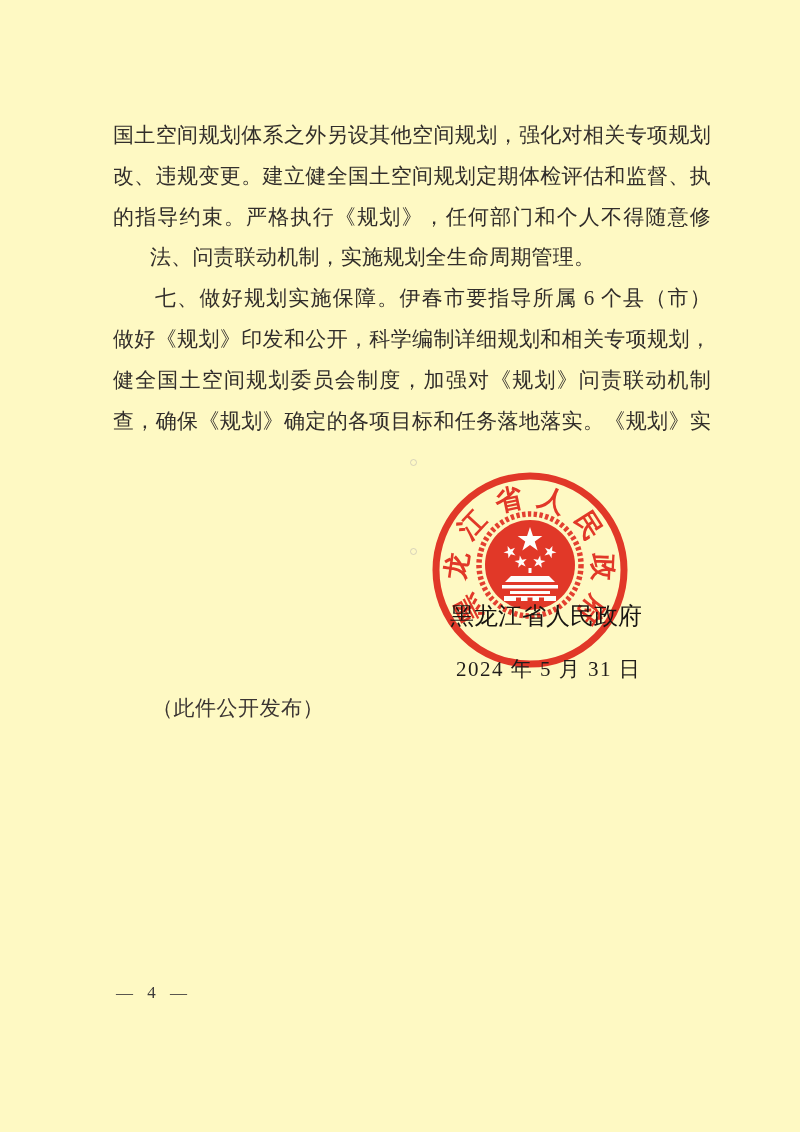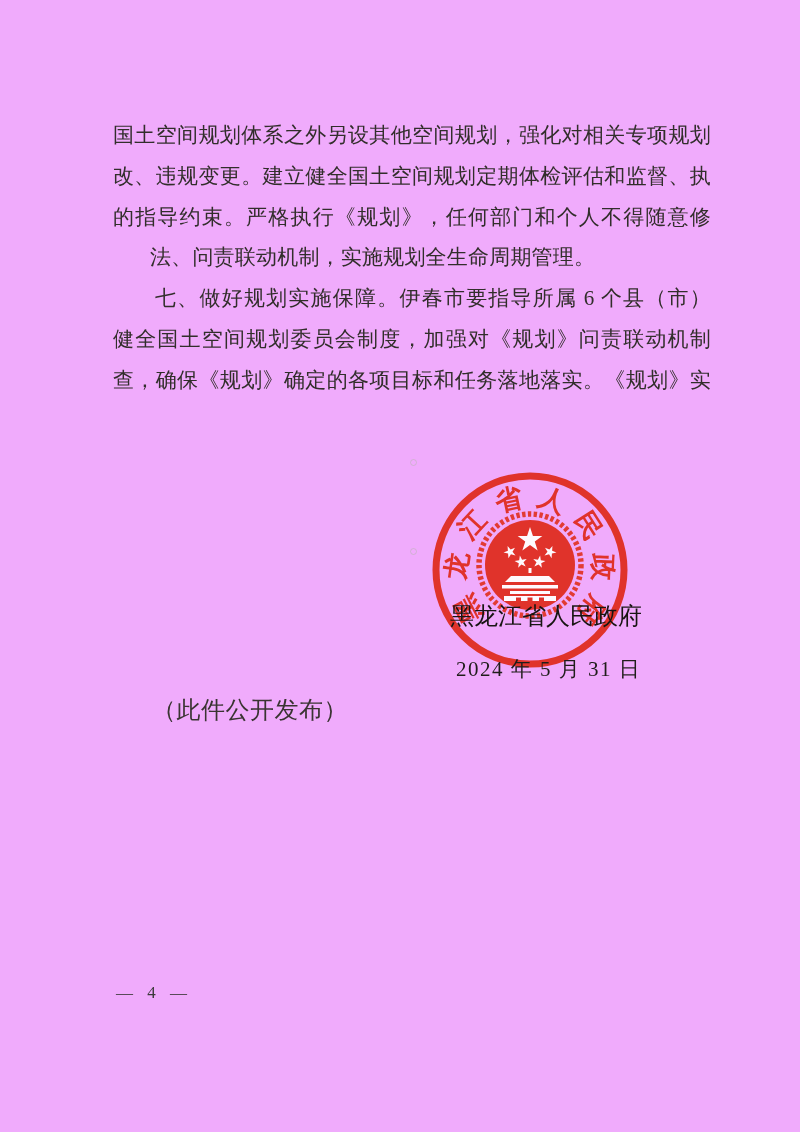--- a/index.html
+++ b/index.html
@@ -1,19 +1,19 @@
 <!DOCTYPE html>
 <html><head>
 <meta charset="utf-8">
 <style>
   html,body{margin:0;padding:0;background:#ffffff;}
   .page{
     position:relative;
     width:800px;height:1132px;
-    background:#f0abfc;
+    background:#fef9c3;
     overflow:hidden;
     font-family:"Liberation Serif","DejaVu Serif",serif;
   }
   
   .body-text{
     position:absolute;
     left:113px;top:115px;width:598px;
     font-size:21px;
     line-height:40.8px;
     color:#322e2b;
@@ -58,21 +58,21 @@
     left:456px;top:639px;width:180px;
     font-size:21px;
     color:#201d1a;
     letter-spacing:1.5px;
     white-space:nowrap;
     margin-top:16px;
   }
   .note{
     position:absolute;
     left:152px;top:694px;
-    font-size:24px;
+    font-size:21px;
     color:#3a3432;
     letter-spacing:0.5px;
     white-space:nowrap;
   }
   .footer-page{
     position:absolute;
     left:116px;top:983px;
     font-size:17px;
     color:#3c3a3a;
     letter-spacing:5px;
@@ -92,20 +92,21 @@
 <body>
 
 <div class="page">
 
   <div class="body-text">
     <div class="line">国土空间规划体系之外另设其他空间规划，强化对相关专项规划</div>
     <div class="line">改、违规变更。建立健全国土空间规划定期体检评估和监督、执</div>
     <div class="line">的指导约束。严格执行《规划》，任何部门和个人不得随意修</div>
     <div class="line para-end">法、问责联动机制，实施规划全生命周期管理。</div>
     <div class="line indent">七、做好规划实施保障。伊春市要指导所属 6 个县（市）</div>
+    <div class="line">做好《规划》印发和公开，科学编制详细规划和相关专项规划，</div>
     <div class="line">健全国土空间规划委员会制度，加强对《规划》问责联动机制</div>
     <div class="line">查，确保《规划》确定的各项目标和任务落地落实。《规划》实</div>
   </div>
 
   <svg class="seal" viewBox="0 0 200 200" aria-hidden="true">
 
     <circle cx="100" cy="100" r="94" fill="none" stroke="#e02c1f" stroke-width="7"></circle>
 
     <defs>
       <path id="sealTextArc" d="M 58.9 149 A 64 64 0 1 1 141.1 149" fill="none"></path>

